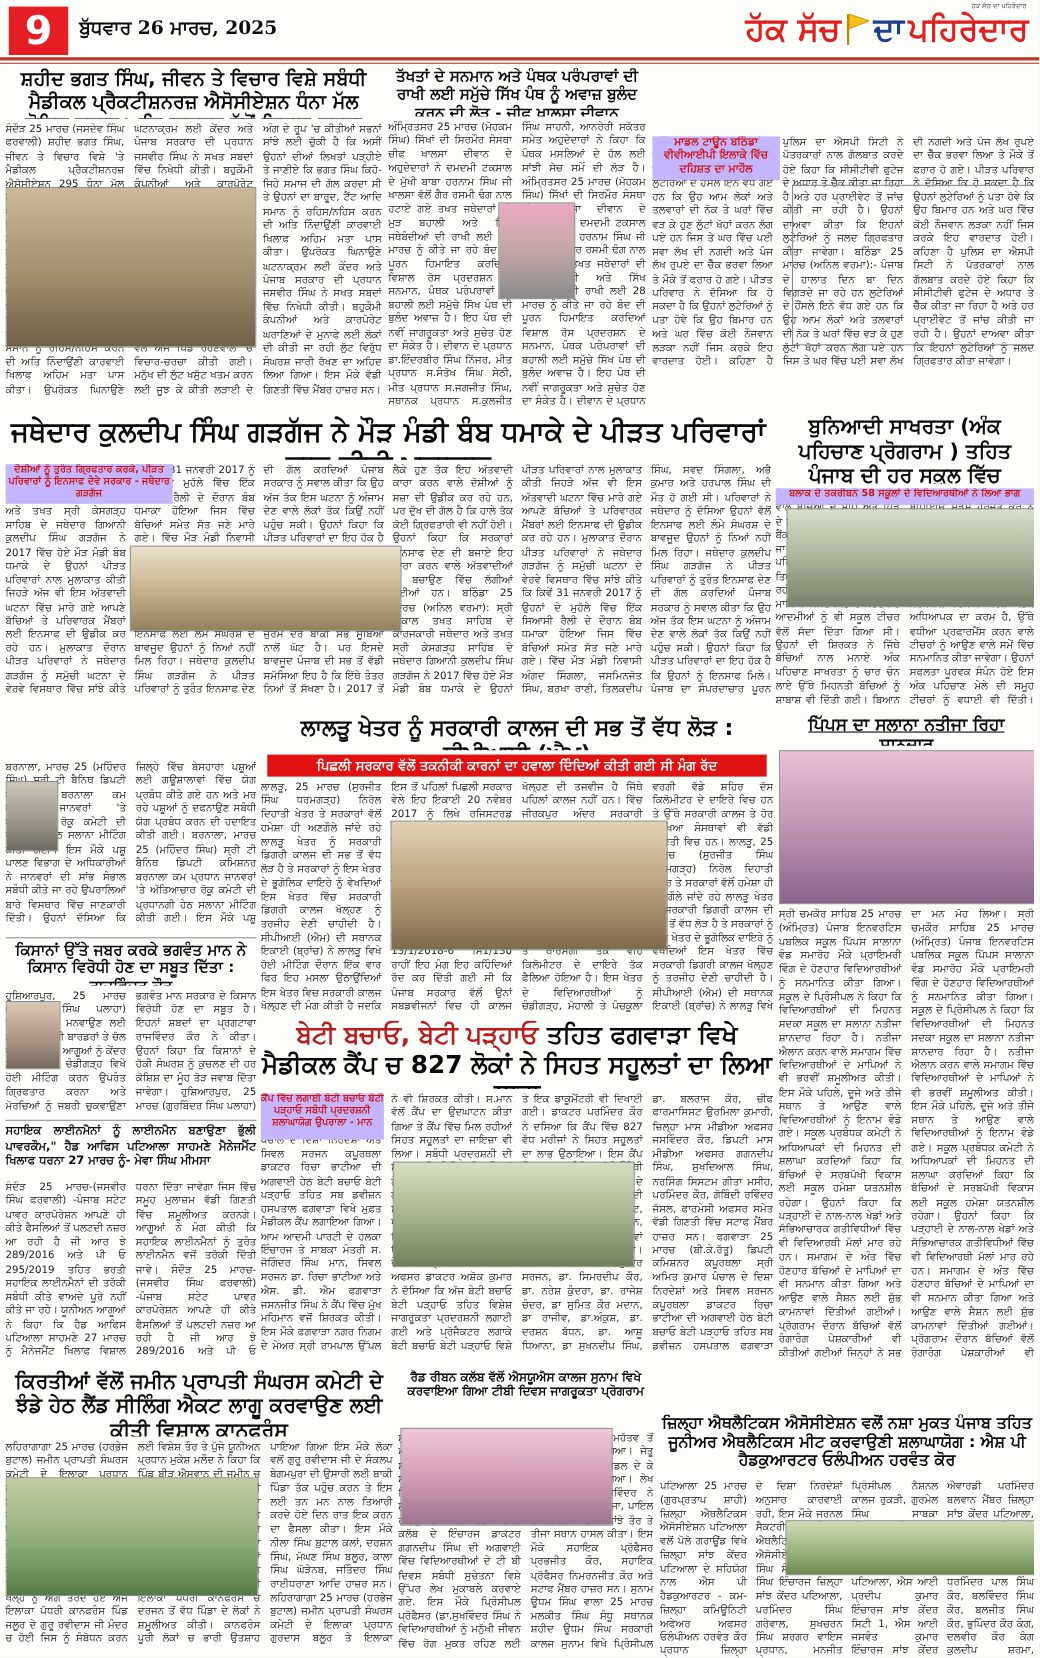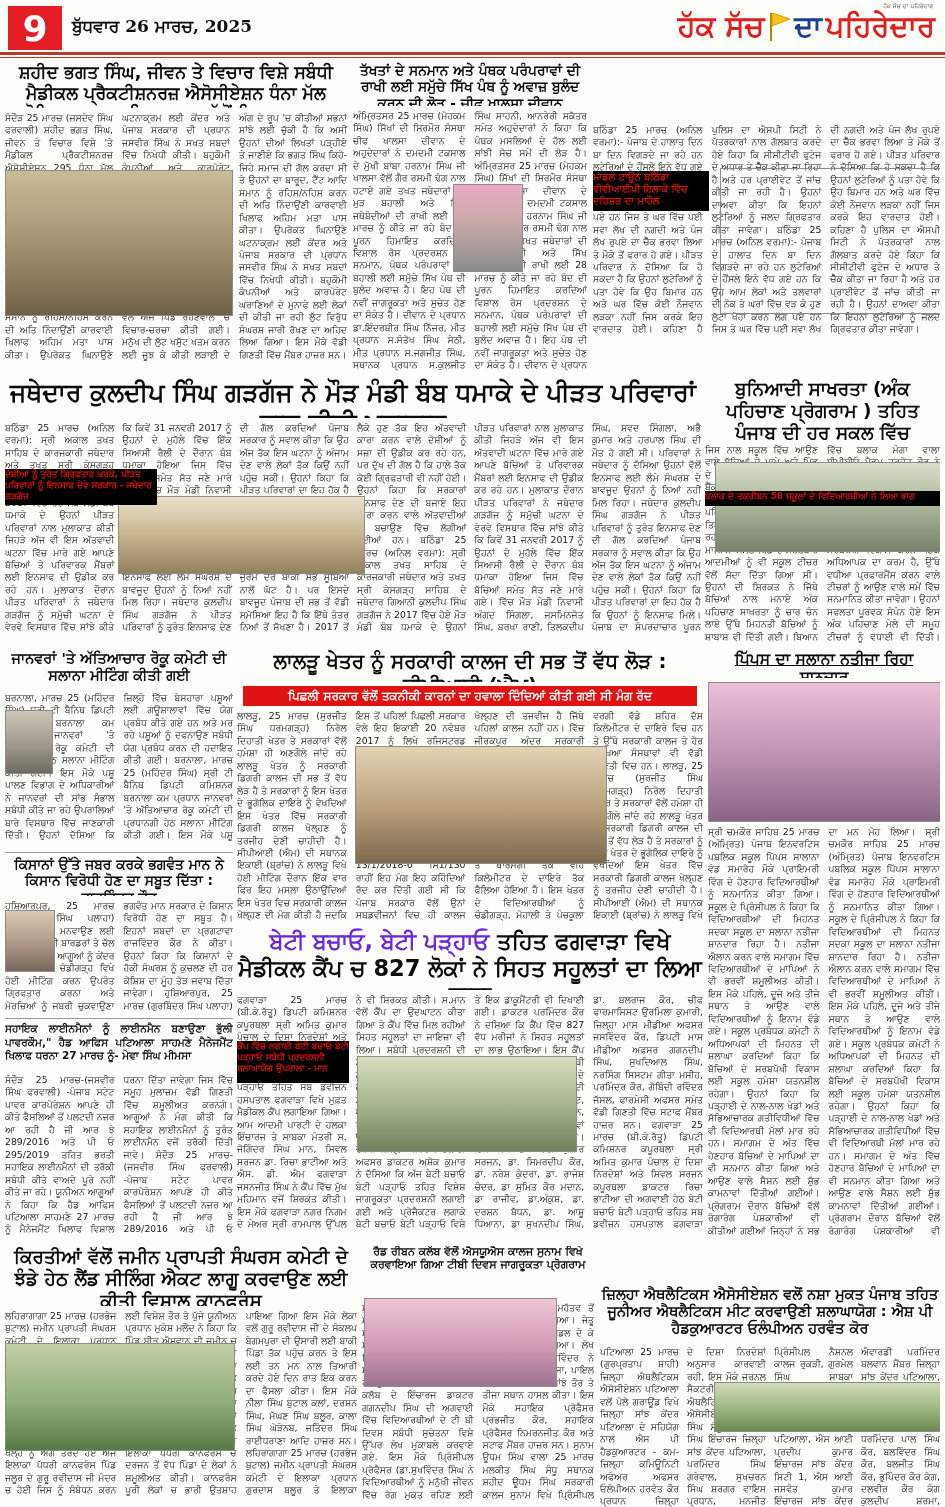--- a/index.html
+++ b/index.html
@@ -12,22 +12,22 @@
   #date{left:72px;top:16px;font-size:17px;font-weight:bold;color:#0d0d0d;font-family:"DejaVu Serif","Liberation Serif",serif;}
   #masthead{right:10px;top:2px;height:48px;display:flex;align-items:center;gap:4px;font-weight:bold;font-size:29px;}
   #masthead .red{color:#e0201f;}
   #masthead .blue{color:#1d3f8f;}
   #masthead .tag{position:absolute;right:2px;top:0;font-size:6px;color:#444;font-weight:normal;}
   .rule1{left:0;top:52px;width:945px;height:3px;background:#b73a31;}
   .rule2{left:0;top:57px;width:945px;height:1px;background:#b73a31;}
   
   .article{position:absolute;overflow:hidden;}
   .hl{position:absolute;left:0;right:0;font-weight:bold;color:#0a0a0a;text-align:center;line-height:1.18;overflow:hidden;}
-  .hl .redpart{color:#6d28d9;}
-  .kicker{position:absolute;color:#cf1212;font-weight:bold;background:#000000;line-height:1.25;overflow:hidden;z-index:3;margin-top:47px;}
+  .hl .redpart{color:#b91c1c;}
+  .kicker{position:absolute;color:#cf1212;font-weight:bold;text-align:center;background:#c4b5fd;line-height:1.25;overflow:hidden;z-index:3;}
   .redband{position:absolute;background:#e11212;color:#fff;font-weight:bold;text-align:center;overflow:hidden;z-index:3;}
   .body{position:absolute;font-size:9.3px;line-height:1.34;text-align:justify;color:#1a1a1a;overflow:hidden;column-gap:9px;}
   .c2{column-count:2}.c3{column-count:3}.c4{column-count:4}.c6{column-count:6}
   .lead{position:absolute;font-weight:bold;font-size:10.5px;line-height:1.3;text-align:justify;overflow:hidden;}
   .photo{position:absolute;border:1px solid #8d8d8d;z-index:2;}
   .divider{position:absolute;height:1px;background:#9a9a9a;}
   
   .ph-a1{background:linear-gradient(180deg,#cabb97 0%,#a08f6d 55%,#6f6048 100%);}
   .ph-a2{background:linear-gradient(180deg,#eba9c4 0%,#caa  40%,#8c8c8c 100%);}
   .ph-a3{background:linear-gradient(180deg,#e0d2b4 0%,#b39а7b 50%,#8f7554 100%);}
@@ -90,21 +90,20 @@
   </div>
 
   <div class="article" style="left:705px;top:378px;width:235px;height:266px;">
     <div class="hl" style="top:0;height:62px;font-size:18.5px;">ਬੁਨਿਆਦੀ ਸਾਖਰਤਾ (ਅੰਕ ਪਹਿਚਾਣ ਪ੍ਰੋਗਰਾਮ ) ਤਹਿਤ ਪੰਜਾਬ ਦੀ ਹਰ ਸਕੂਲ ਵਿੱਚ ਮਨਾਇਆ ਗਿਆ ਮੇਲਾ</div>
     <div class="body c2" style="left:0;top:66px;width:235px;height:200px;">ਜਿਸ ਨਾਲ ਸਕੂਲ ਵਿੱਚ ਆਉਣ ਵਾਲੇ ਬੱਚਿਆਂ ਦੇ ਮਾਪੇ ਅਤੇ ਪਿੰਡ ਦੇ ਮੋਹਤਬਾਰ ਆਦਮੀਆਂ ਨੂੰ ਸੁਰੱਜੇ ਬੈਂਕ ਨਾਲ ਜੀ ਆਇਆ ਆਖਿਆ ਜਾ ਸਕਿਆ ਜਿੱਥੇ 15 ਦਿਨ ਪਹਿਲਾਂ ਤੋਂ ਇਸ ਮੇਲੇ ਦੀਆਂ ਤਿਆਰੀਆਂ ਹਰ ਸਕੂਲ ਵਿੱਚ ਚੱਲ ਰਹੀਆਂ ਸਨ, ਉੱਥੇ ਬੱਚਿਆਂ ਦੇ ਮਾਪਿਆਂ ਸਮੇਤ ਪਿੰਡ ਦੇ ਮੋਹਤਬਾਰ ਆਦਮੀਆਂ ਨੂੰ ਵੀ ਸਕੂਲ ਟੀਚਰ ਵੱਲੋਂ ਸੱਦਾ ਦਿੱਤਾ ਗਿਆ ਸੀ। ਉਹਨਾਂ ਦੀ ਸ਼ਿਰਕਤ ਨੇ ਜਿੱਥੇ ਬੱਚਿਆਂ ਨਾਲ ਮਨਾਏ ਅੰਕ ਪਹਿਚਾਣ ਸਾਖਰਤਾ ਨੂੰ ਚਾਰ ਚੰਨ ਲਾਏ ਉੱਥੇ ਮਿਹਨਤੀ ਬੱਚਿਆਂ ਨੂੰ ਸ਼ਾਬਾਸ਼ ਵੀ ਦਿੱਤੀ ਗਈ। ਬਿਆਨ ਵਿੱਚ ਬਲਾਕ ਮੰਗਾ ਵਾਲਾ ਬੀਪੀਈਓ ਮੈਡਮ ਹਰਜੋਤ ਕੌਰ ਨੇ ਕਿਹਾ ਕਿ ਬਲਾਕ ਦੇ 58 ਸਕੂਲਾਂ ਦੇ ਅਧਿਆਪਕਾਂ ਨੇ ਬੜੀ ਸ਼ਿੱਦਤ ਨਾਲ ਬੱਚਿਆਂ ਨੂੰ ਮਿਹਨਤ ਕਰਵਾਈ। ਜਿਸ ਦਾ ਲਾਭ ਭਵਿੱਖ ਵਿੱਚ ਬੱਚਿਆਂ ਨੂੰ ਮਿਲਣਾ ਵਧੇਰਾ। ਉਹਨਾਂ ਕਿਹਾ ਕਿ ਬੱਚਿਆਂ ਦਾ ਸਰਬਪੱਖੀ ਵਿਕਾਸ ਕਰਨਾ ਇੱਕ ਅਧਿਆਪਕ ਦਾ ਕਰਮ ਹੈ, ਉੱਥੇ ਵਧੀਆ ਪ੍ਰਫਾਰਮੈਂਸ ਕਰਨ ਵਾਲੇ ਟੀਚਰਾਂ ਨੂੰ ਆਉਣ ਵਾਲੇ ਸਮੇਂ ਵਿੱਚ ਸਨਮਾਨਿਤ ਕੀਤਾ ਜਾਵੇਗਾ। ਉਹਨਾਂ ਸਫਲਤਾ ਪੂਰਵਕ ਸੰਪੰਨ ਹੋਏ ਇਸ ਅੰਕ ਪਹਿਚਾਣ ਮੇਲੇ ਦੀ ਸਮੂਹ ਟੀਚਰਾਂ ਨੂੰ ਵਧਾਈ ਵੀ ਦਿੱਤੀ। ਜਿਸ ਨਾਲ ਸਕੂਲ ਵਿੱਚ ਆਉਣ ਵਾਲੇ ਬੱਚਿਆਂ ਦੇ ਮਾਪੇ ਅਤੇ ਪਿੰਡ ਦੇ ਮੋਹਤਬਾਰ ਆਦਮੀਆਂ ਨੂੰ ਸੁਰੱਜੇ ਬੈਂਕ ਨਾਲ ਜੀ ਆਇਆ ਆਖਿਆ ਜਾ ਸਕਿਆ ਜਿੱਥੇ 15 ਦਿਨ ਪਹਿਲਾਂ ਤੋਂ ਇਸ ਮੇਲੇ ਦੀਆਂ ਤਿਆਰੀਆਂ ਹਰ ਸਕੂਲ ਵਿੱਚ ਚੱਲ ਰਹੀਆਂ ਸਨ, ਉੱਥੇ ਬੱਚਿਆਂ ਦੇ ਮਾਪਿਆਂ ਸਮੇਤ ਪਿੰਡ ਦੇ ਮੋਹਤਬਾਰ ਆਦਮੀਆਂ ਨੂੰ ਵੀ ਸਕੂਲ ਟੀਚਰ ਵੱਲੋਂ ਸੱਦਾ ਦਿੱਤਾ ਗਿਆ ਸੀ। ਉਹਨਾਂ ਦੀ ਸ਼ਿਰਕਤ ਨੇ ਜਿੱਥੇ ਬੱਚਿਆਂ ਨਾਲ ਮਨਾਏ ਅੰਕ ਪਹਿਚਾਣ ਸਾਖਰਤਾ ਨੂੰ ਚਾਰ ਚੰਨ ਲਾਏ ਉੱਥੇ ਮਿਹਨਤੀ ਬੱਚਿਆਂ ਨੂੰ ਸ਼ਾਬਾਸ਼ ਵੀ ਦਿੱਤੀ ਗਈ। ਬਿਆਨ ਵਿੱਚ ਬਲਾਕ ਮੰਗਾ ਵਾਲਾ ਬੀਪੀਈਓ ਮੈਡਮ ਹਰਜੋਤ ਕੌਰ ਨੇ ਕਿਹਾ ਕਿ ਬਲਾਕ ਦੇ 58 ਸਕੂਲਾਂ ਦੇ ਅਧਿਆਪਕਾਂ ਨੇ ਬੜੀ ਸ਼ਿੱਦਤ ਨਾਲ ਬੱਚਿਆਂ ਨੂੰ ਮਿਹਨਤ ਕਰਵਾਈ। ਜਿਸ ਦਾ ਲਾਭ ਭਵਿੱਖ ਵਿੱਚ ਬੱਚਿਆਂ ਨੂੰ ਮਿਲਣਾ ਵਧੇਰਾ। ਉਹਨਾਂ ਕਿਹਾ ਕਿ ਬੱਚਿਆਂ ਦਾ ਸਰਬਪੱਖੀ ਵਿਕਾਸ ਕਰਨਾ ਇੱਕ ਅਧਿਆਪਕ ਦਾ ਕਰਮ ਹੈ, ਉੱਥੇ ਵਧੀਆ ਪ੍ਰਫਾਰਮੈਂਸ ਕਰਨ ਵਾਲੇ ਟੀਚਰਾਂ ਨੂੰ ਆਉਣ ਵਾਲੇ ਸਮੇਂ ਵਿੱਚ ਸਨਮਾਨਿਤ ਕੀਤਾ ਜਾਵੇਗਾ। ਉਹਨਾਂ ਸਫਲਤਾ ਪੂਰਵਕ ਸੰਪੰਨ ਹੋਏ ਇਸ ਅੰਕ ਪਹਿਚਾਣ ਮੇਲੇ ਦੀ ਸਮੂਹ ਟੀਚਰਾਂ ਨੂੰ ਵਧਾਈ ਵੀ ਦਿੱਤੀ।</div>
     <div class="kicker" style="left:0;top:66px;width:235px;height:15px;font-size:8.8px;">ਬਲਾਕ ਦੇ ਤਕਰੀਬਨ 58 ਸਕੂਲਾਂ ਦੇ ਵਿਦਿਆਰਥੀਆਂ ਨੇ ਲਿਆ ਭਾਗ</div>
     <div class="photo ph-b2" style="left:10px;top:84px;width:225px;height:88px;"></div>
   </div>
 
   <div class="article" style="left:5px;top:650px;width:228px;height:198px;">
-    <div class="hl" style="top:0;height:38px;font-size:14.5px;">ਜਾਨਵਰਾਂ 'ਤੇ ਅੱਤਿਆਚਾਰ ਰੋਕੂ ਕਮੇਟੀ ਦੀ ਸਲਾਨਾ ਮੀਟਿੰਗ ਕੀਤੀ ਗਈ</div>
     <div class="body c2" style="left:0;top:42px;width:228px;height:156px;">ਬਰਨਾਲਾ, ਮਾਰਚ 25 (ਮਹਿੰਦਰ ਸਿੰਘ) ਸ੍ਰੀ ਟੀ ਬੈਨਿਥ ਡਿਪਟੀ ਕਮਿਸ਼ਨਰ ਬਰਨਾਲਾ ਕਮ ਪ੍ਰਧਾਨ ਜਾਨਵਰਾਂ 'ਤੇ ਅੱਤਿਆਚਾਰ ਰੋਕੂ ਕਮੇਟੀ ਦੀ ਪ੍ਰਧਾਨਗੀ ਹੇਠ ਸਲਾਨਾ ਮੀਟਿੰਗ ਕੀਤੀ ਗਈ। ਇਸ ਮੌਕੇ ਪਸ਼ੂ ਪਾਲਣ ਵਿਭਾਗ ਦੇ ਅਧਿਕਾਰੀਆਂ ਨੇ ਜਾਨਵਰਾਂ ਦੀ ਸਾਂਭ ਸੰਭਾਲ ਸਬੰਧੀ ਕੀਤੇ ਜਾ ਰਹੇ ਉਪਰਾਲਿਆਂ ਬਾਰੇ ਵਿਸਥਾਰ ਵਿੱਚ ਜਾਣਕਾਰੀ ਦਿੱਤੀ। ਉਹਨਾਂ ਦੱਸਿਆ ਕਿ ਜ਼ਿਲ੍ਹੇ ਵਿੱਚ ਬੇਸਹਾਰਾ ਪਸ਼ੂਆਂ ਲਈ ਗਊਸ਼ਾਲਾਵਾਂ ਵਿੱਚ ਯੋਗ ਪ੍ਰਬੰਧ ਕੀਤੇ ਗਏ ਹਨ ਅਤੇ ਮਰ ਰਹੇ ਪਸ਼ੂਆਂ ਨੂੰ ਦਫਨਾਉਣ ਸਬੰਧੀ ਯੋਗ ਪ੍ਰਬੰਧ ਕਰਨ ਦੀ ਹਦਾਇਤ ਕੀਤੀ ਗਈ। ਬਰਨਾਲਾ, ਮਾਰਚ 25 (ਮਹਿੰਦਰ ਸਿੰਘ) ਸ੍ਰੀ ਟੀ ਬੈਨਿਥ ਡਿਪਟੀ ਕਮਿਸ਼ਨਰ ਬਰਨਾਲਾ ਕਮ ਪ੍ਰਧਾਨ ਜਾਨਵਰਾਂ 'ਤੇ ਅੱਤਿਆਚਾਰ ਰੋਕੂ ਕਮੇਟੀ ਦੀ ਪ੍ਰਧਾਨਗੀ ਹੇਠ ਸਲਾਨਾ ਮੀਟਿੰਗ ਕੀਤੀ ਗਈ। ਇਸ ਮੌਕੇ ਪਸ਼ੂ ਪਾਲਣ ਵਿਭਾਗ ਦੇ ਅਧਿਕਾਰੀਆਂ ਨੇ ਜਾਨਵਰਾਂ ਦੀ ਸਾਂਭ ਸੰਭਾਲ ਸਬੰਧੀ ਕੀਤੇ ਜਾ ਰਹੇ ਉਪਰਾਲਿਆਂ ਬਾਰੇ ਵਿਸਥਾਰ ਵਿੱਚ ਜਾਣਕਾਰੀ ਦਿੱਤੀ। ਉਹਨਾਂ ਦੱਸਿਆ ਕਿ ਜ਼ਿਲ੍ਹੇ ਵਿੱਚ ਬੇਸਹਾਰਾ ਪਸ਼ੂਆਂ ਲਈ ਗਊਸ਼ਾਲਾਵਾਂ ਵਿੱਚ ਯੋਗ ਪ੍ਰਬੰਧ ਕੀਤੇ ਗਏ ਹਨ ਅਤੇ ਮਰ ਰਹੇ ਪਸ਼ੂਆਂ ਨੂੰ ਦਫਨਾਉਣ ਸਬੰਧੀ ਯੋਗ ਪ੍ਰਬੰਧ ਕਰਨ ਦੀ ਹਦਾਇਤ ਕੀਤੀ ਗਈ।</div>
     <div class="photo ph-port1" style="left:0;top:60px;width:46px;height:62px;"></div>
   </div>
   <div class="divider" style="left:5px;top:852px;width:228px;"></div>
 
   <div class="article" style="left:5px;top:856px;width:228px;height:158px;">
     <div class="hl" style="top:0;height:40px;font-size:13.8px;">ਕਿਸਾਨਾਂ ਉੱਤੇ ਜਬਰ ਕਰਕੇ ਭਗਵੰਤ ਮਾਨ ਨੇ ਕਿਸਾਨ ਵਿਰੋਧੀ ਹੋਣ ਦਾ ਸਬੂਤ ਦਿੱਤਾ : ਰਾਜਵਿੰਦਰ ਕੌਰ</div>
     <div class="body c2" style="left:0;top:44px;width:228px;height:114px;">ਹੁਸ਼ਿਆਰਪੁਰ, 25 ਮਾਰਚ (ਗੁਰਬਿੰਦਰ ਸਿੰਘ ਪਲਾਹਾ) ਕਿਸਾਨੀ ਮੰਗਾਂ ਮਨਵਾਉਣ ਲਈ ਸੰਘੂ ਅਤੇ ਖਨੌਰੀ ਬਾਰਡਰਾਂ ਤੇ ਚੱਲ ਰਹੇ ਸੰਘਰਸ਼ ਦੇ ਆਗੂਆਂ ਨੂੰ ਕੇਂਦਰ ਸਰਕਾਰ ਨਾਲ ਚੰਡੀਗੜ੍ਹ ਵਿਖੇ ਹੋਈ ਮੀਟਿੰਗ ਕਰਨ ਉਪਰੰਤ ਗ੍ਰਿਫਤਾਰ ਕਰਨਾ ਅਤੇ ਮੋਰਚਿਆਂ ਨੂੰ ਜਬਰੀ ਚੁਕਵਾਉਣਾ ਭਗਵੰਤ ਮਾਨ ਸਰਕਾਰ ਦੇ ਕਿਸਾਨ ਵਿਰੋਧੀ ਹੋਣ ਦਾ ਸਬੂਤ ਹੈ। ਇਹਨਾਂ ਸ਼ਬਦਾਂ ਦਾ ਪ੍ਰਗਟਾਵਾ ਰਾਜਵਿੰਦਰ ਕੌਰ ਨੇ ਕੀਤਾ। ਉਹਨਾਂ ਕਿਹਾ ਕਿ ਕਿਸਾਨਾਂ ਦੇ ਹੱਕੀ ਸੰਘਰਸ਼ ਨੂੰ ਕੁਚਲਣ ਦੀ ਹਰ ਕੋਸ਼ਿਸ਼ ਦਾ ਮੂੰਹ ਤੋੜ ਜਵਾਬ ਦਿੱਤਾ ਜਾਵੇਗਾ। ਹੁਸ਼ਿਆਰਪੁਰ, 25 ਮਾਰਚ (ਗੁਰਬਿੰਦਰ ਸਿੰਘ ਪਲਾਹਾ) ਕਿਸਾਨੀ ਮੰਗਾਂ ਮਨਵਾਉਣ ਲਈ ਸੰਘੂ ਅਤੇ ਖਨੌਰੀ ਬਾਰਡਰਾਂ ਤੇ ਚੱਲ ਰਹੇ ਸੰਘਰਸ਼ ਦੇ ਆਗੂਆਂ ਨੂੰ ਕੇਂਦਰ ਸਰਕਾਰ ਨਾਲ ਚੰਡੀਗੜ੍ਹ ਵਿਖੇ ਹੋਈ ਮੀਟਿੰਗ ਕਰਨ ਉਪਰੰਤ ਗ੍ਰਿਫਤਾਰ ਕਰਨਾ ਅਤੇ ਮੋਰਚਿਆਂ ਨੂੰ ਜਬਰੀ ਚੁਕਵਾਉਣਾ ਭਗਵੰਤ ਮਾਨ ਸਰਕਾਰ ਦੇ ਕਿਸਾਨ ਵਿਰੋਧੀ ਹੋਣ ਦਾ ਸਬੂਤ ਹੈ। ਇਹਨਾਂ ਸ਼ਬਦਾਂ ਦਾ ਪ੍ਰਗਟਾਵਾ ਰਾਜਵਿੰਦਰ ਕੌਰ ਨੇ ਕੀਤਾ। ਉਹਨਾਂ ਕਿਹਾ ਕਿ ਕਿਸਾਨਾਂ ਦੇ ਹੱਕੀ ਸੰਘਰਸ਼ ਨੂੰ ਕੁਚਲਣ ਦੀ ਹਰ ਕੋਸ਼ਿਸ਼ ਦਾ ਮੂੰਹ ਤੋੜ ਜਵਾਬ ਦਿੱਤਾ ਜਾਵੇਗਾ।</div>
     <div class="photo ph-port2" style="left:0;top:54px;width:48px;height:60px;"></div>
   </div>

